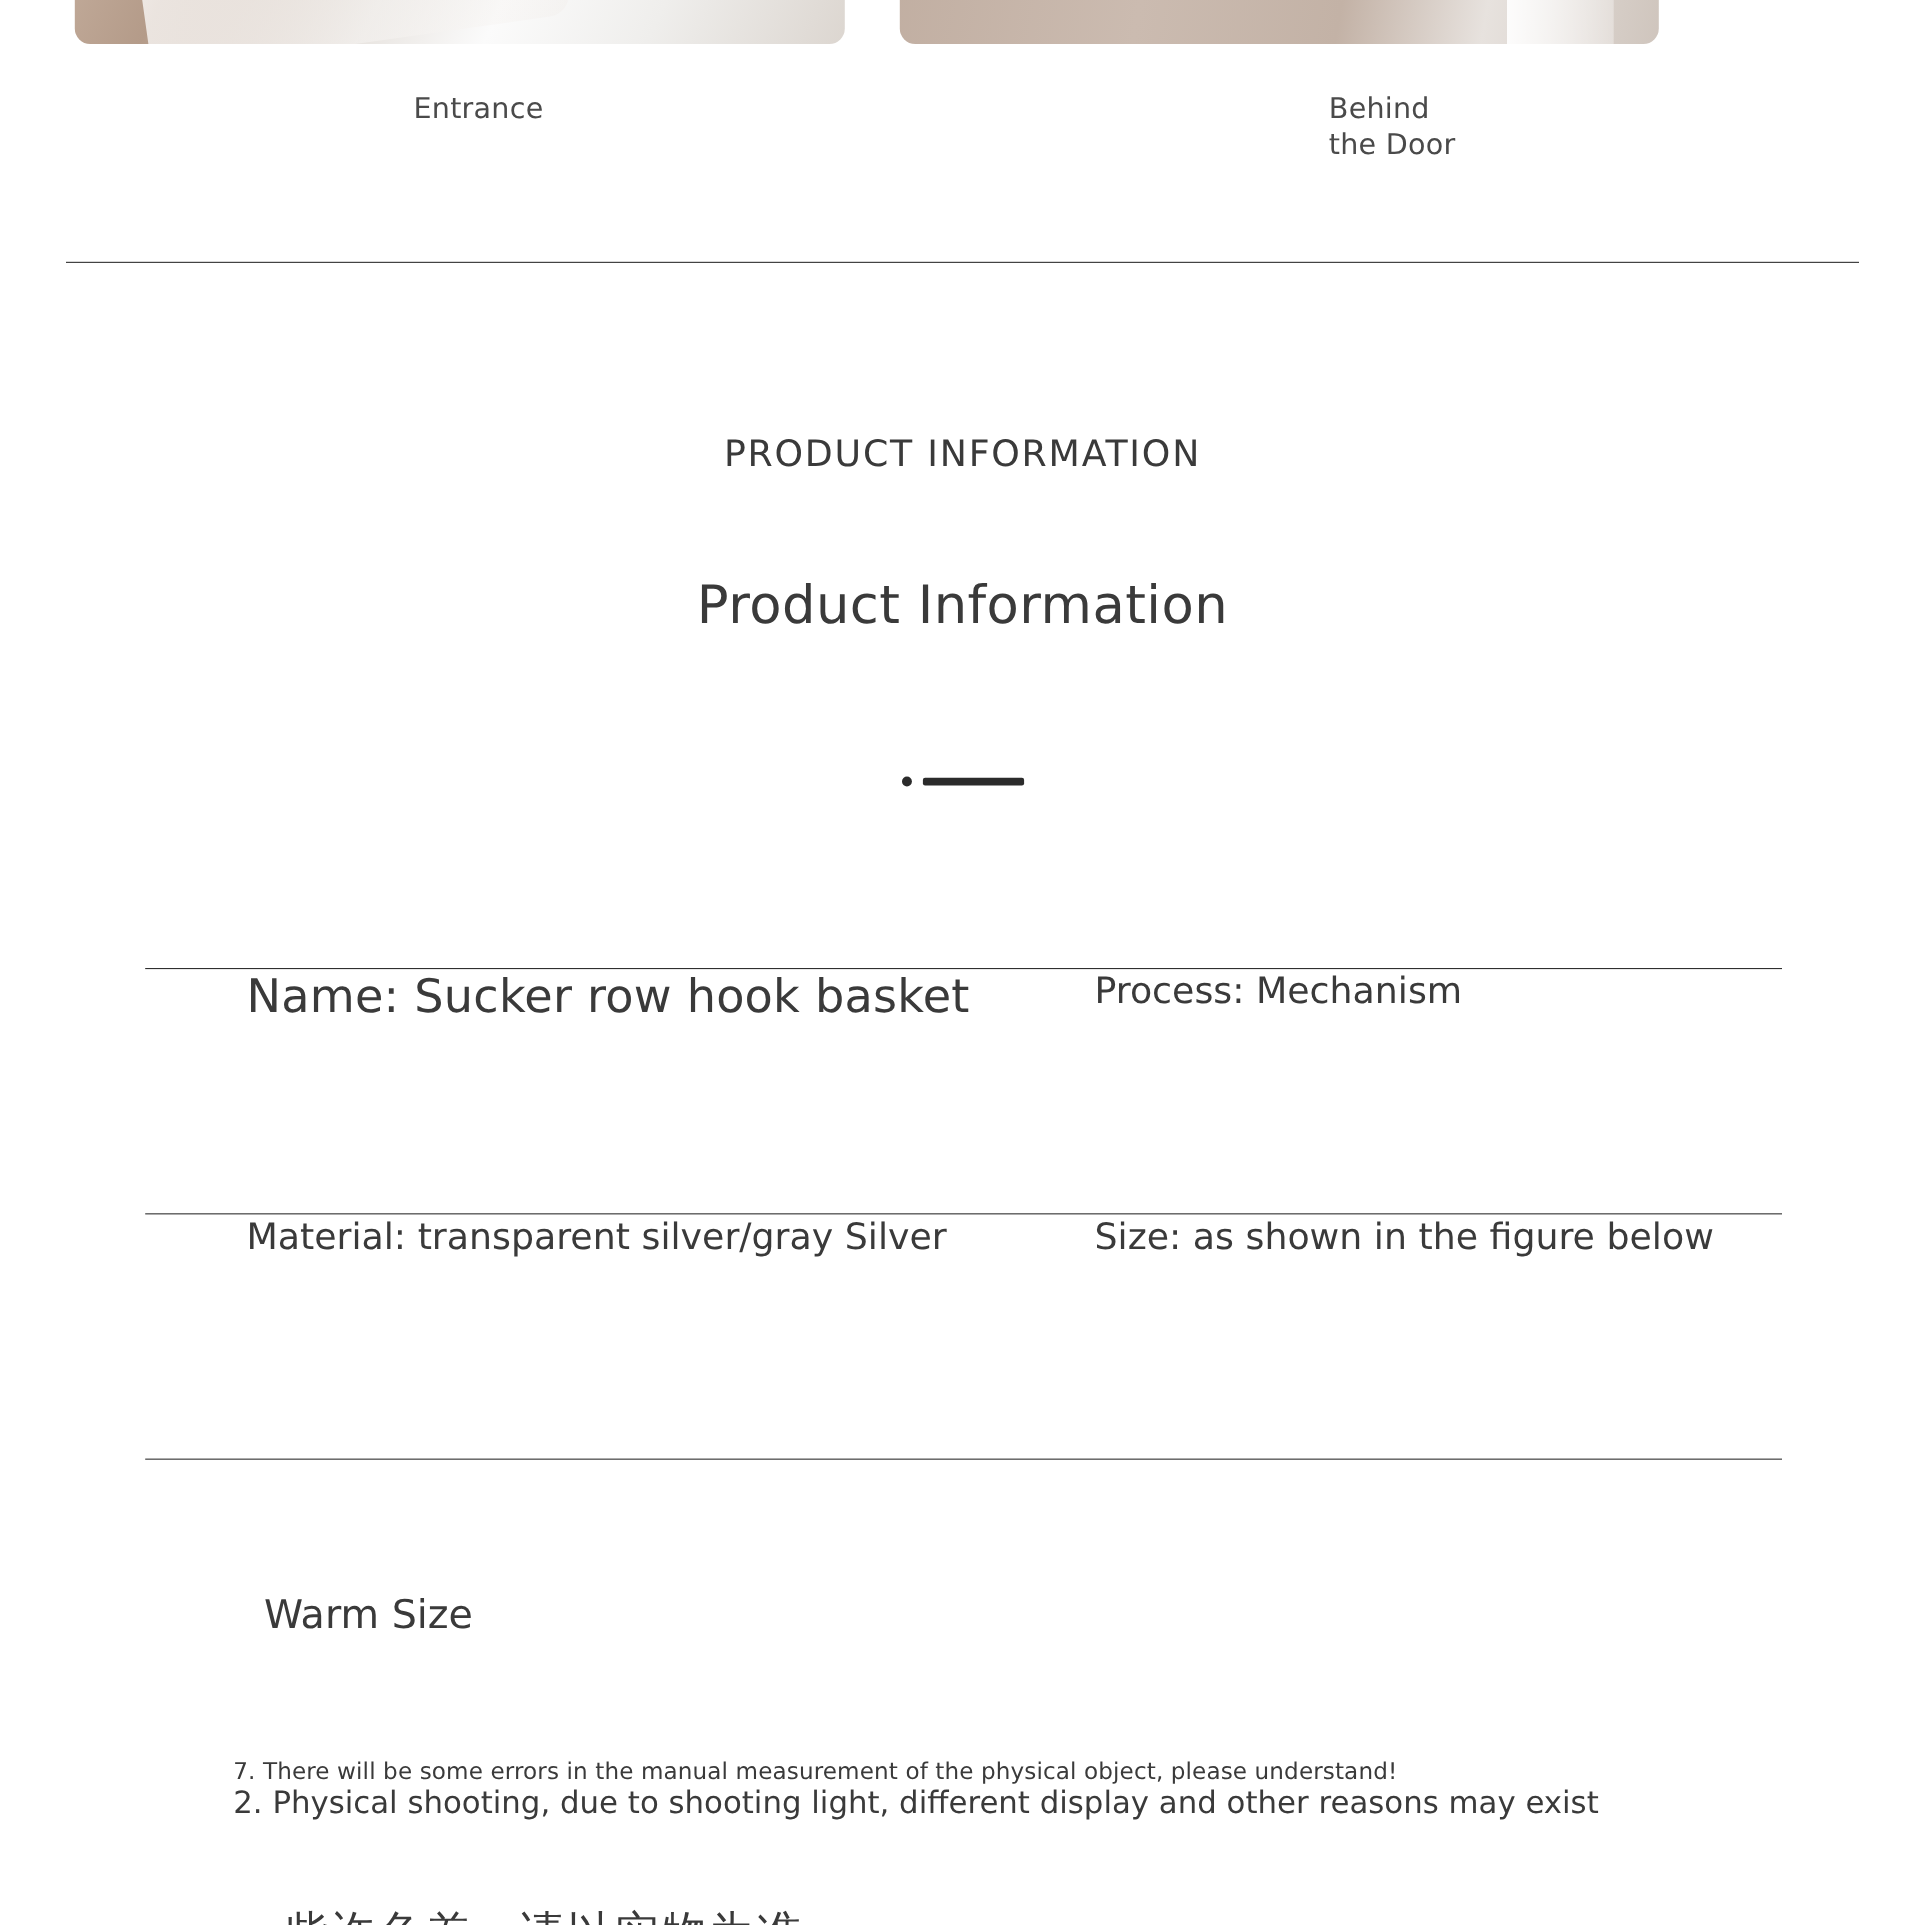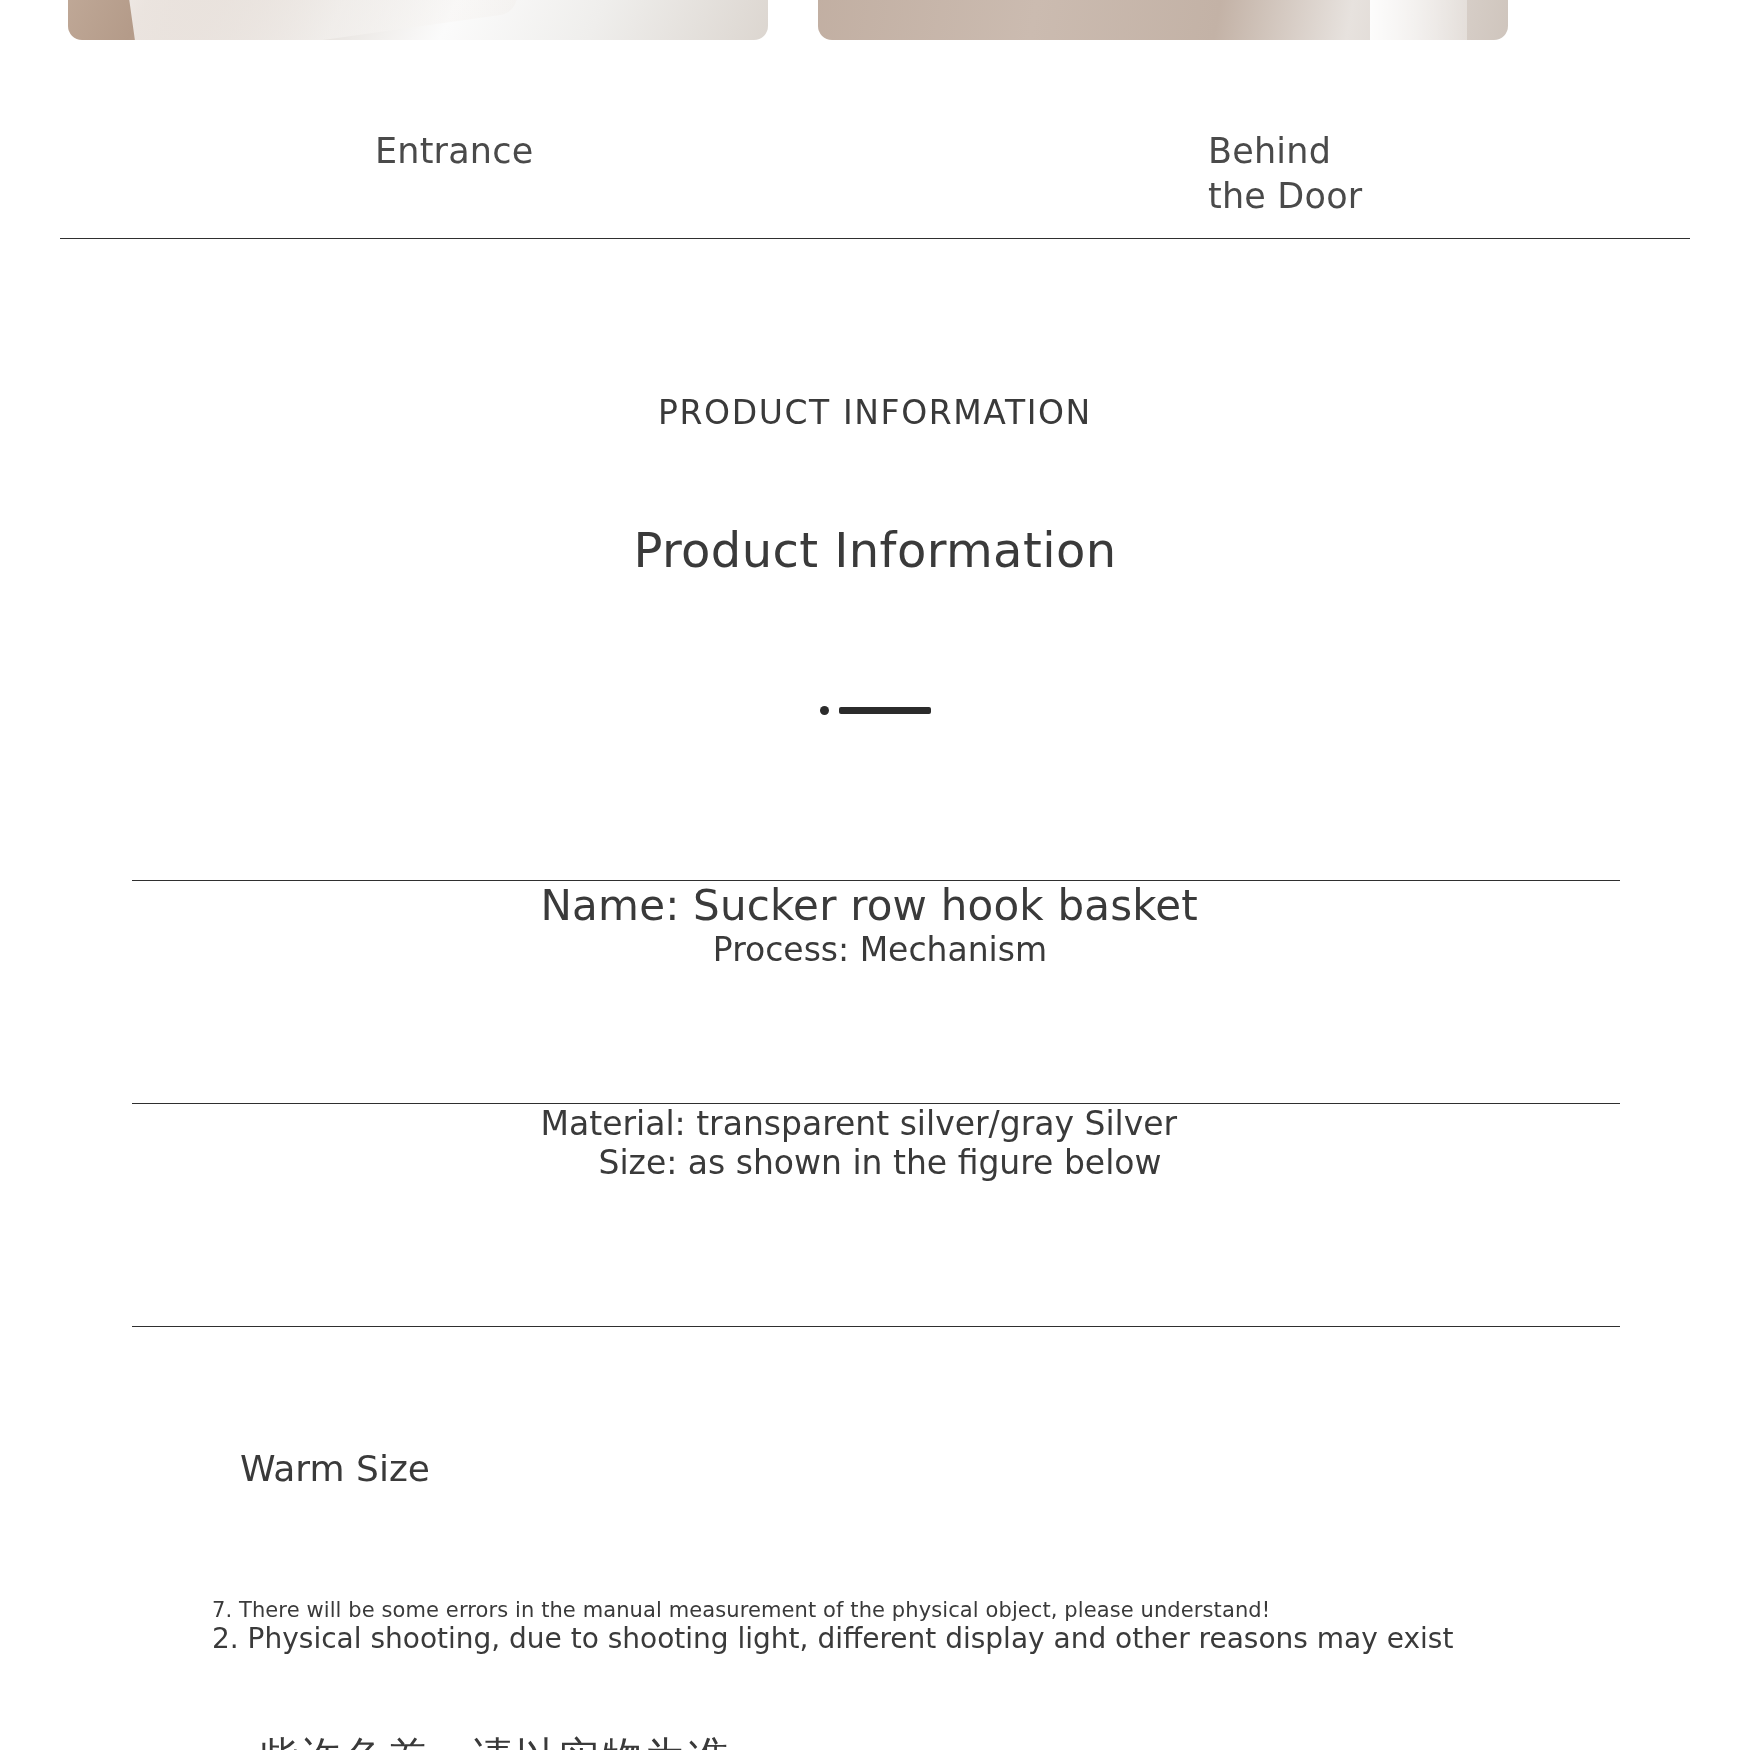--- a/index.html
+++ b/index.html
@@ -57,26 +57,25 @@
     position: absolute;
     right: 6%;
     top: 0;
     width: 14%;
     height: 100%;
     background: linear-gradient(90deg, rgba(255,255,255,0.92), rgba(255,255,255,0.35));
   }
 
   .caption {
     position: absolute;
-    font-size: 35px;
+    font-size: 26px;
     color: #4a4a4a;
     line-height: 1.28;
     letter-spacing: 0.2px;
     white-space: pre-line;
-    margin-top: 46px;
   }
   .caption-entrance {
     left: 375px;
     top: 83px;
     text-align: center;
     width: 120px;
   }
   .caption-behind {
     left: 1208px;
     top: 83px;
@@ -145,23 +144,21 @@
     top: 880px;
     width: 1488px;
   }
   .rule {
     width: 100%;
     height: 1px;
     background: #2f2f2f;
   }
   .info-row {
     display: flex;
-    align-items: center;
     height: 222px;
-    flex-direction: column;
   }
   .cell-left {
     width: 855px;
     padding-left: 92px;
     box-sizing: border-box;
   }
   .cell-right {
     flex: 1;
     padding-left: 8px;
   }

